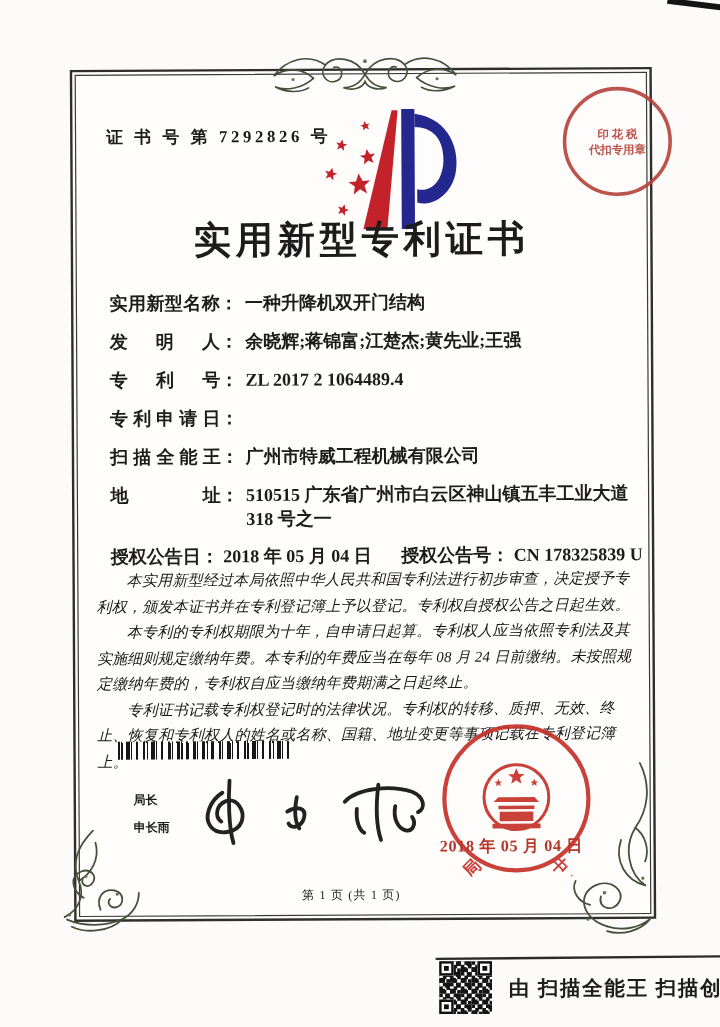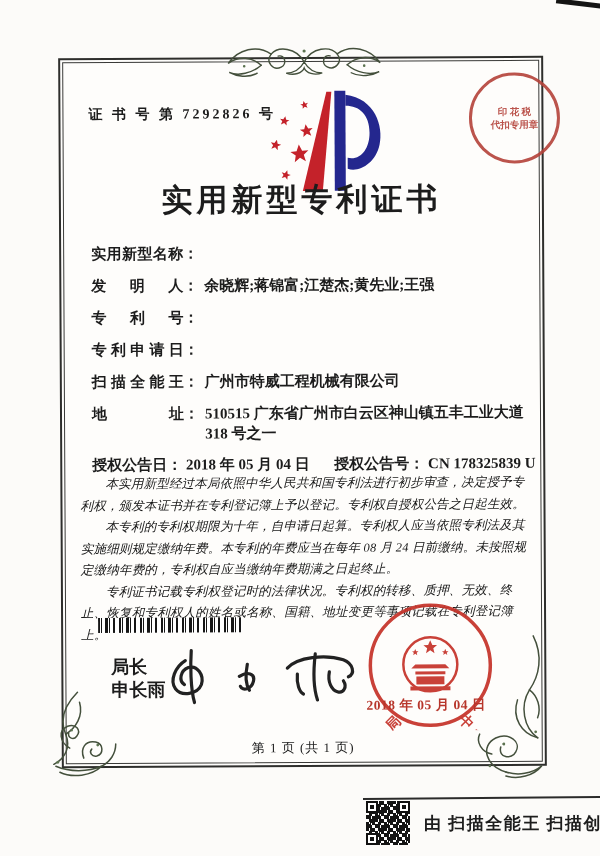--- a/index.html
+++ b/index.html
@@ -25,22 +25,22 @@
   .grant-no{position:absolute;left:242px;top:0;}
   
   .paras{left:18px;top:414px;width:452px;font-size:12.5px;line-height:21.5px;font-style:italic;color:#171717;}
   .paras p{margin:0;text-indent:2em;letter-spacing:0.2px;}
   
   .barcode{left:35px;top:558px;width:144px;height:15px;
     background:repeating-linear-gradient(90deg,#161616 0 2px,#fff 2px 3px,#161616 3px 4px,#fff 4px 7px,
       #161616 7px 10px,#fff 10px 11px,#161616 11px 12px,#fff 12px 15px,#161616 15px 17px,#fff 17px 21px);}
   
   .signature{left:92px;top:585px;width:214px;height:64px;}
-  .director{left:48px;top:596px;font-size:18px;font-weight:bold;line-height:23px;}
-  .page-ind{left:188px;top:680px;font-size:13px;letter-spacing:1px;}
+  .director{left:48px;top:596px;font-size:10px;font-weight:bold;line-height:23px;}
+  .page-ind{left:188px;top:680px;font-size:10px;letter-spacing:1px;}
   
   .office-seal{left:302px;top:542px;width:130px;height:130px;opacity:0.93;}
   .seal-date{left:303px;top:638px;font-size:13.5px;font-weight:bold;color:#b7362b;letter-spacing:0.5px;white-space:nowrap;}
   .tax-stamp{left:404px;top:10px;width:100px;height:100px;opacity:0.9;}
   
   .orn-top{left:164px;top:-17px;width:160px;height:38px;}
   .orn-bl{left:-14px;top:628px;width:78px;height:92px;}
   .orn-br{left:382px;top:576px;width:102px;height:146px;}
   
   .corner-mark{position:absolute;left:556px;top:1px;width:46px;height:5px;background:#141414;transform:rotate(7deg);}
@@ -147,29 +147,31 @@
       <text x="50" y="47" font-size="9.5" fill="#b4423a" text-anchor="middle" font-weight="bold">印 花 税</text>
       <text x="50" y="60" font-size="9.5" fill="#b4423a" text-anchor="middle" font-weight="bold">代扣专用章</text>
     </svg>
 
     <div class="abs title">实用新型专利证书</div>
 
     <div class="abs fields">
       <div class="frow">
         <span class="lbl">实用新型名称</span>
           <span class="colon">：</span>
+        <span class="val">一种升降机双开门结构</span>
       </div>
       <div class="frow">
         <span class="lbl">发明人</span>
           <span class="colon">：</span>
         <span class="val">余晓辉;蒋锦富;江楚杰;黄先业;王强</span>
       </div>
       <div class="frow">
         <span class="lbl">专利号</span>
           <span class="colon">：</span>
+        <span class="val">ZL 2017 2 1064489.4</span>
       </div>
       <div class="frow">
         <span class="lbl">专利申请日</span>
           <span class="colon">：</span>
       </div>
       <div class="frow">
         <span class="lbl">扫描全能王</span>
           <span class="colon">：</span>
         <span class="val">广州市特威工程机械有限公司</span>
       </div>

